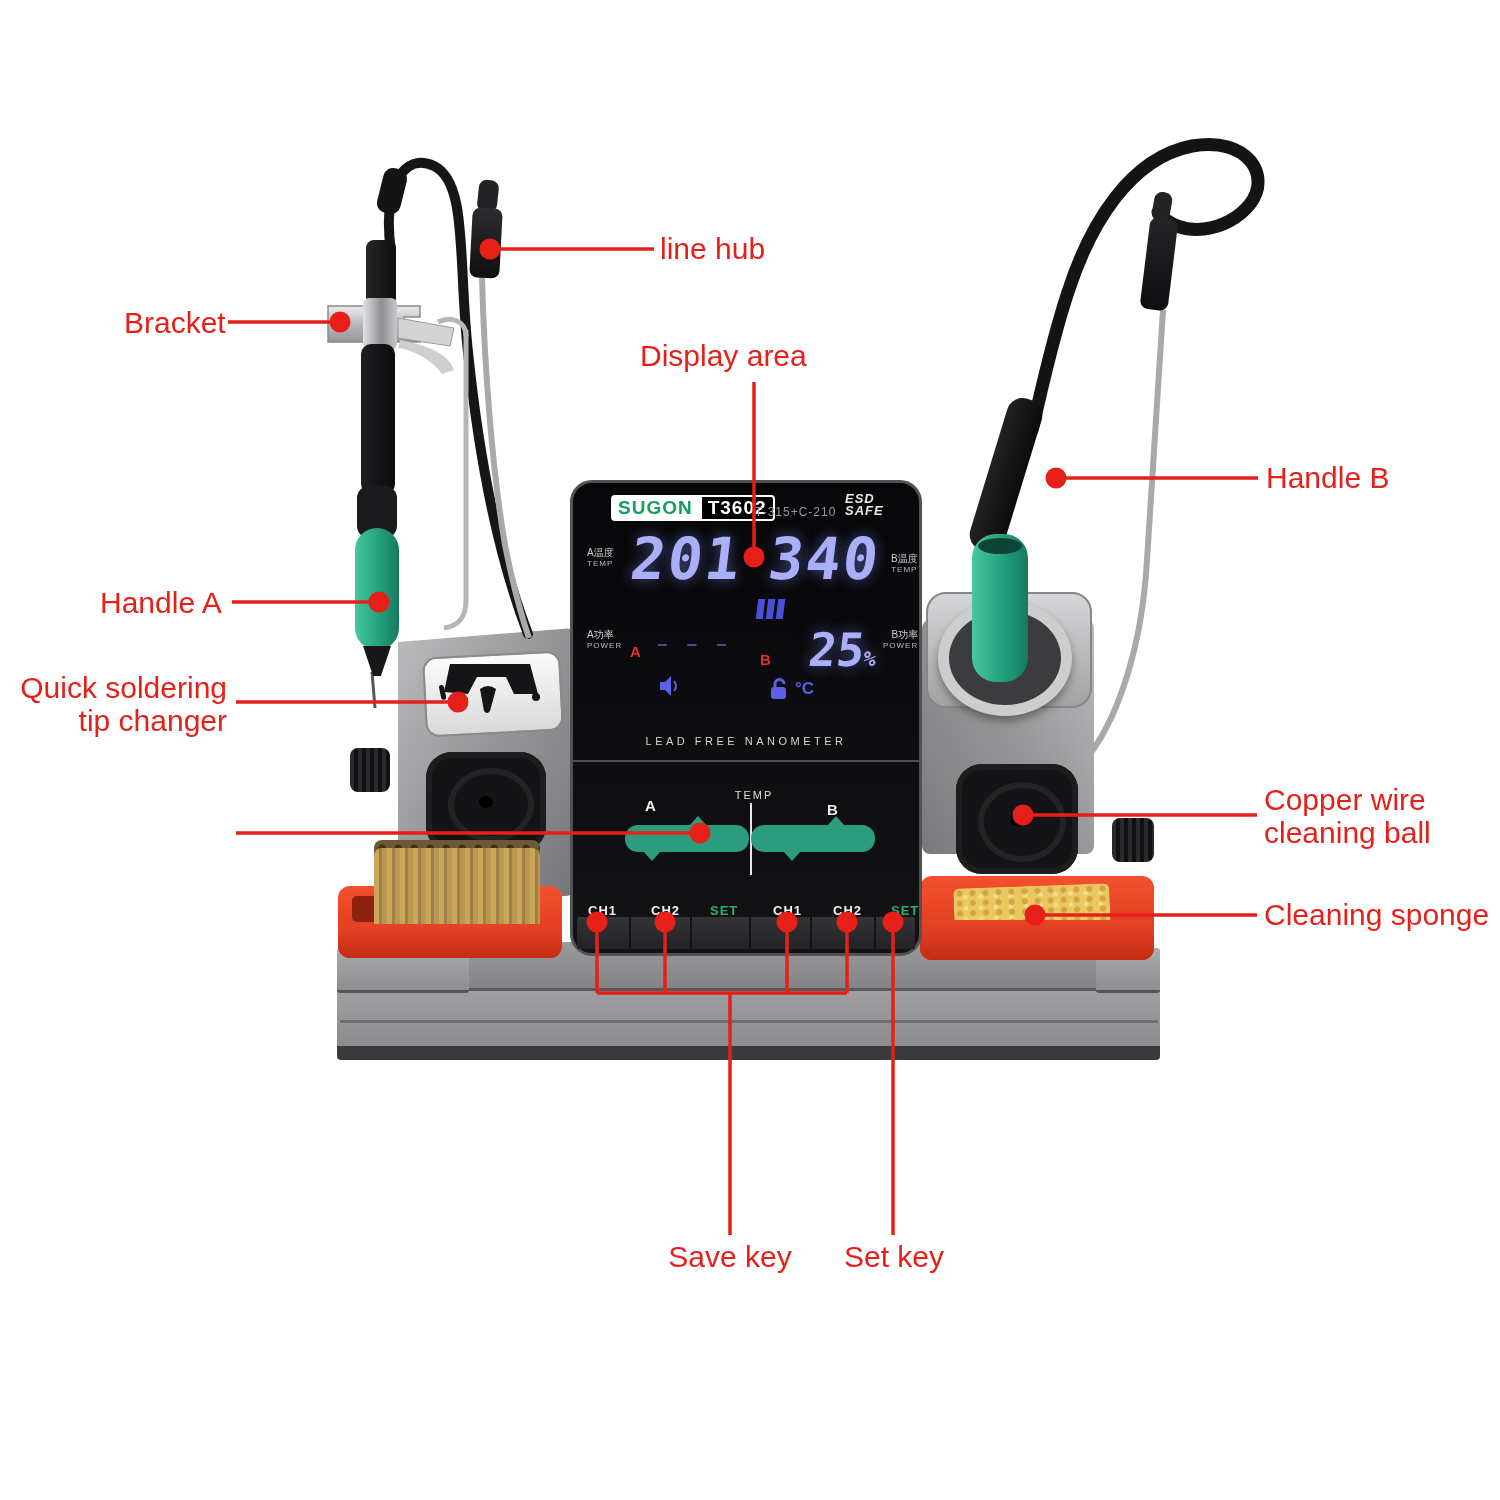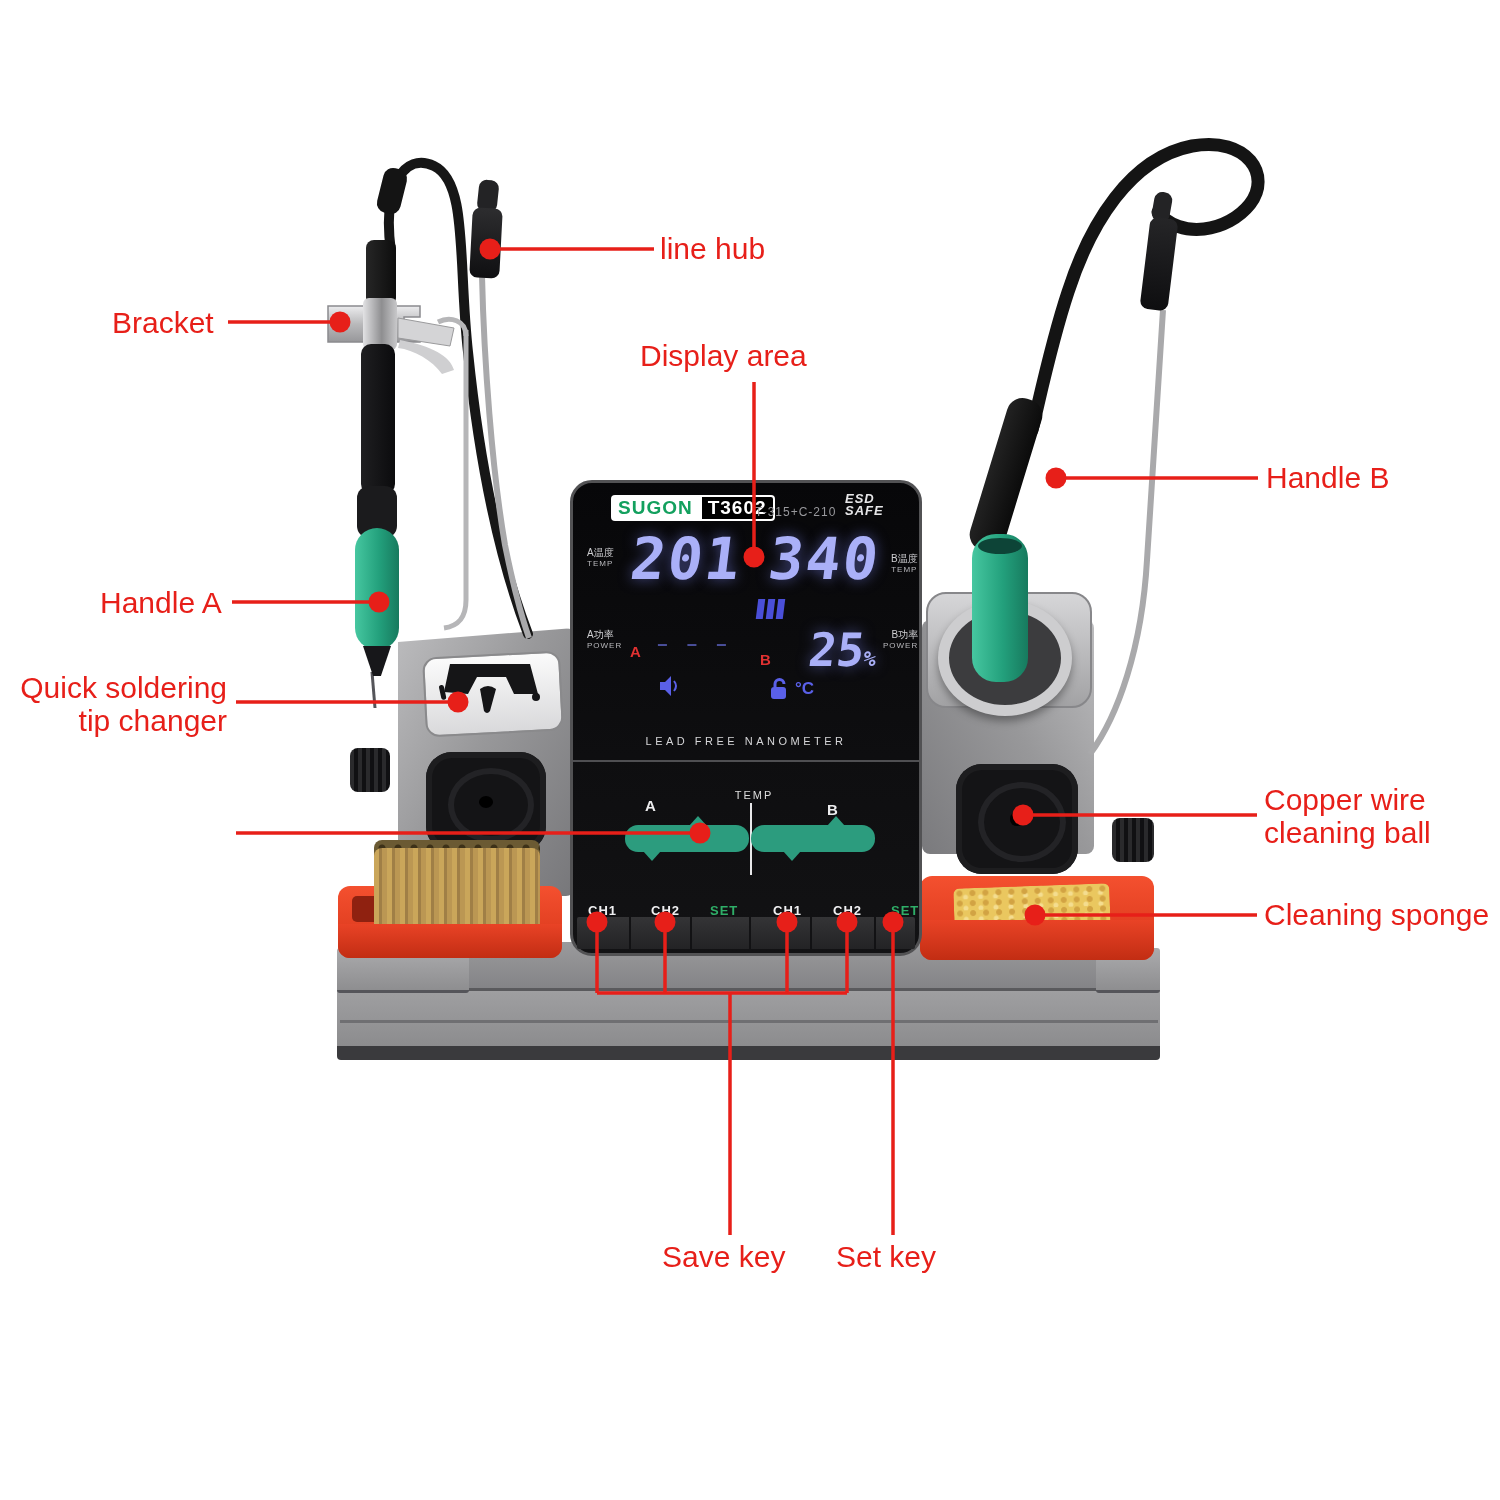--- a/index.html
+++ b/index.html
@@ -3,21 +3,21 @@
 <meta charset="utf-8">
 <style>
   html,body{margin:0;padding:0;background:#ffffff;}
   #stage{position:relative;width:1500px;height:1500px;background:#ffffff;overflow:hidden;
          font-family:"Liberation Sans", sans-serif;}
   .abs{position:absolute;}
 
   
   .callout{position:absolute;color:#e71f19;font-size:30px;line-height:33px;white-space:nowrap;z-index:11;}
   .callout.right{text-align:right;}
-  .callout.center{text-align:left;white-space:normal;}
+  .callout.center{text-align:center;white-space:normal;}
   #ann-svg,#under-svg{position:absolute;left:0;top:0;width:1500px;height:1500px;pointer-events:none;}
   #under-svg{z-index:3;}
   #ann-svg{z-index:10;}
 
   
   .base-main{left:337px;top:982px;width:823px;height:64px;background:linear-gradient(#a2a2a4,#8c8c8e);
              border-bottom:14px solid #3a3a3d;border-radius:4px;z-index:1;}
   .base-step-c{left:455px;top:942px;width:650px;height:46px;background:linear-gradient(#9a9a9c,#848487);
              border-bottom:3px solid #5a5a5d;z-index:1;}
   .base-step-l{left:337px;top:948px;width:132px;height:42px;background:linear-gradient(#ababad,#8e8e90);
@@ -321,21 +321,21 @@
       <circle cx="1035" cy="915" r="10.5"></circle>
       <circle cx="597" cy="922" r="10.5"></circle>
       <circle cx="665" cy="922" r="10.5"></circle>
       <circle cx="787" cy="922" r="10.5"></circle>
       <circle cx="847" cy="922" r="10.5"></circle>
       <circle cx="893" cy="922" r="10.5"></circle>
     </g>
   </svg>
 
   <div class="callout" style="left:660px;top:232px;text-align:center;">line hub</div>
-  <div class="callout" style="left:112px;top:306px;">Bracket</div>
+  <div class="callout" style="left:124px;top:306px;">Bracket</div>
   <div class="callout" style="left:640px;top:339px;">Display area</div>
   <div class="callout" style="left:1266px;top:461px;">Handle B</div>
   <div class="callout" style="left:100px;top:586px;">Handle A</div>
   <div class="callout right" style="left:0;width:227px;top:671px;text-align:right;">
     <div>Quick soldering</div>
       <div>tip changer</div>
   </div>
   <div class="callout" style="left:1264px;top:783px;">
     <div>Copper wire</div>
       <div>cleaning ball</div>

